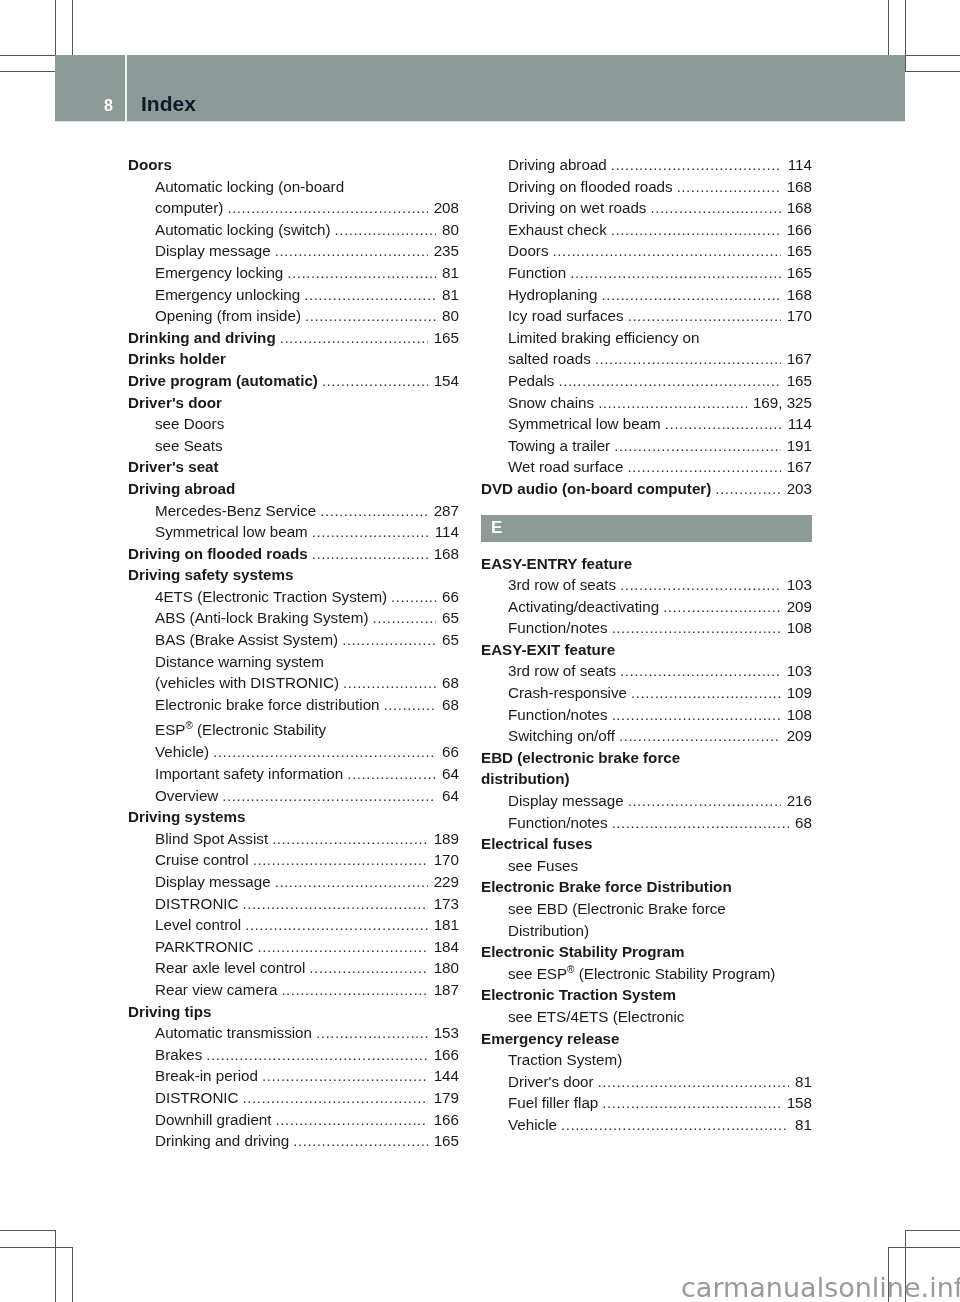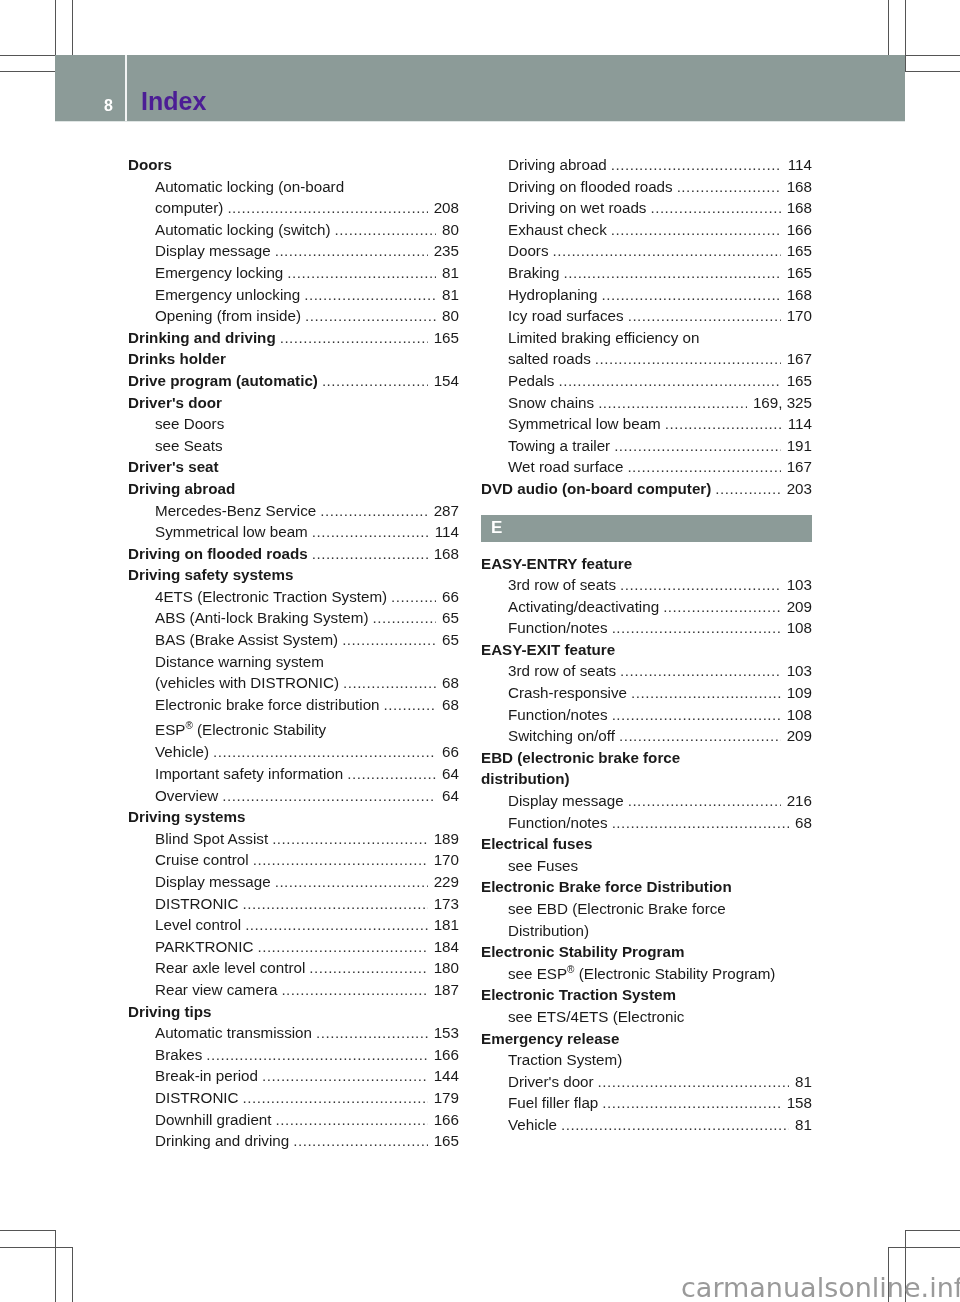--- a/index.html
+++ b/index.html
@@ -16,21 +16,21 @@
     }
     .header-divider {
       position: absolute; left: 70px; top: 0; width: 2px; height: 66px; background: #f2f4f4;
     }
     .page-number {
       position: absolute; left: 38px; bottom: 6px; width: 20px;
       color: #fff; font-weight: bold; font-size: 16px; text-align: right;
     }
     .page-title {
       position: absolute; left: 86px; bottom: 5px;
-      color: #4c1d95; font-weight: bold; font-size: 25px;
+      color: #0f172a; font-weight: bold; font-size: 21px;
     }
     .column { position: absolute; top: 154px; width: 331px; }
     .col-left { left: 128px; }
     .col-right { left: 481px; }
     .entry {
       display: flex; align-items: baseline;
       font-size: 15.2px; line-height: 21.6px; height: 21.6px;
       white-space: nowrap; overflow: hidden;
     }
     .entry.head { font-weight: bold; }
@@ -310,21 +310,21 @@
       <span class="label">Exhaust check</span>
       <span class="leader"></span>
       <span class="page">166</span>
     </div>
     <div class="entry sub">
       <span class="label">Doors</span>
       <span class="leader"></span>
       <span class="page">165</span>
     </div>
     <div class="entry sub">
-      <span class="label">Braking</span>
+      <span class="label">Function</span>
       <span class="leader"></span>
       <span class="page">165</span>
     </div>
     <div class="entry sub">
       <span class="label">Hydroplaning</span>
       <span class="leader"></span>
       <span class="page">168</span>
     </div>
     <div class="entry sub">
       <span class="label">Icy road surfaces</span>

